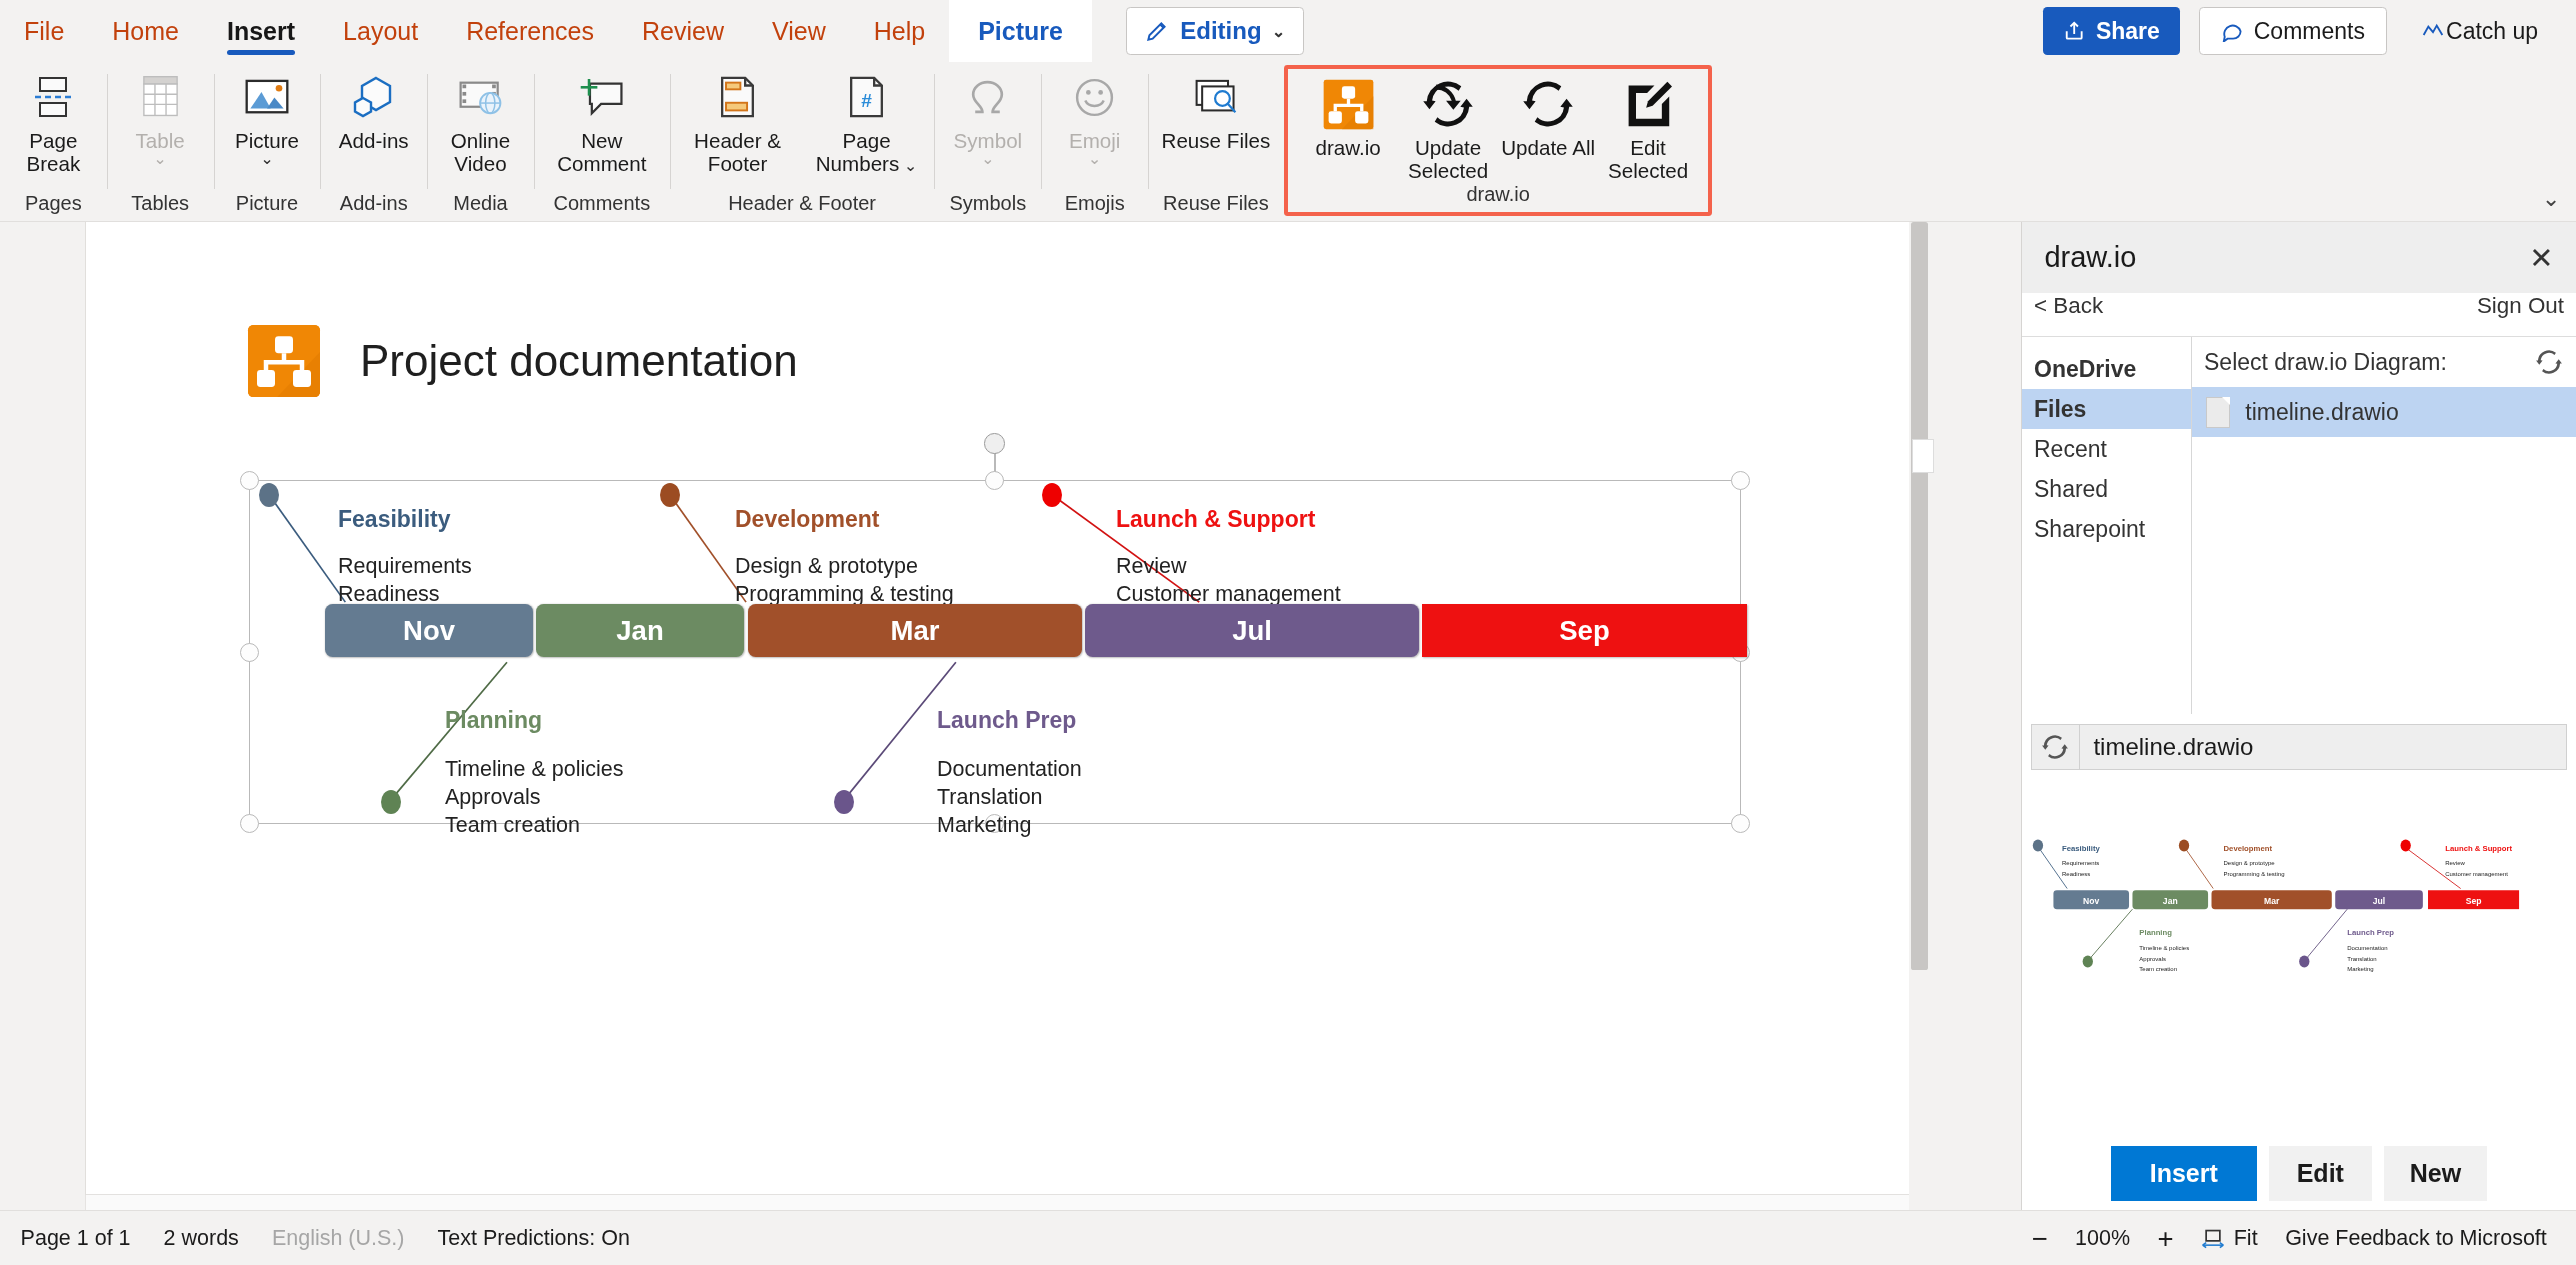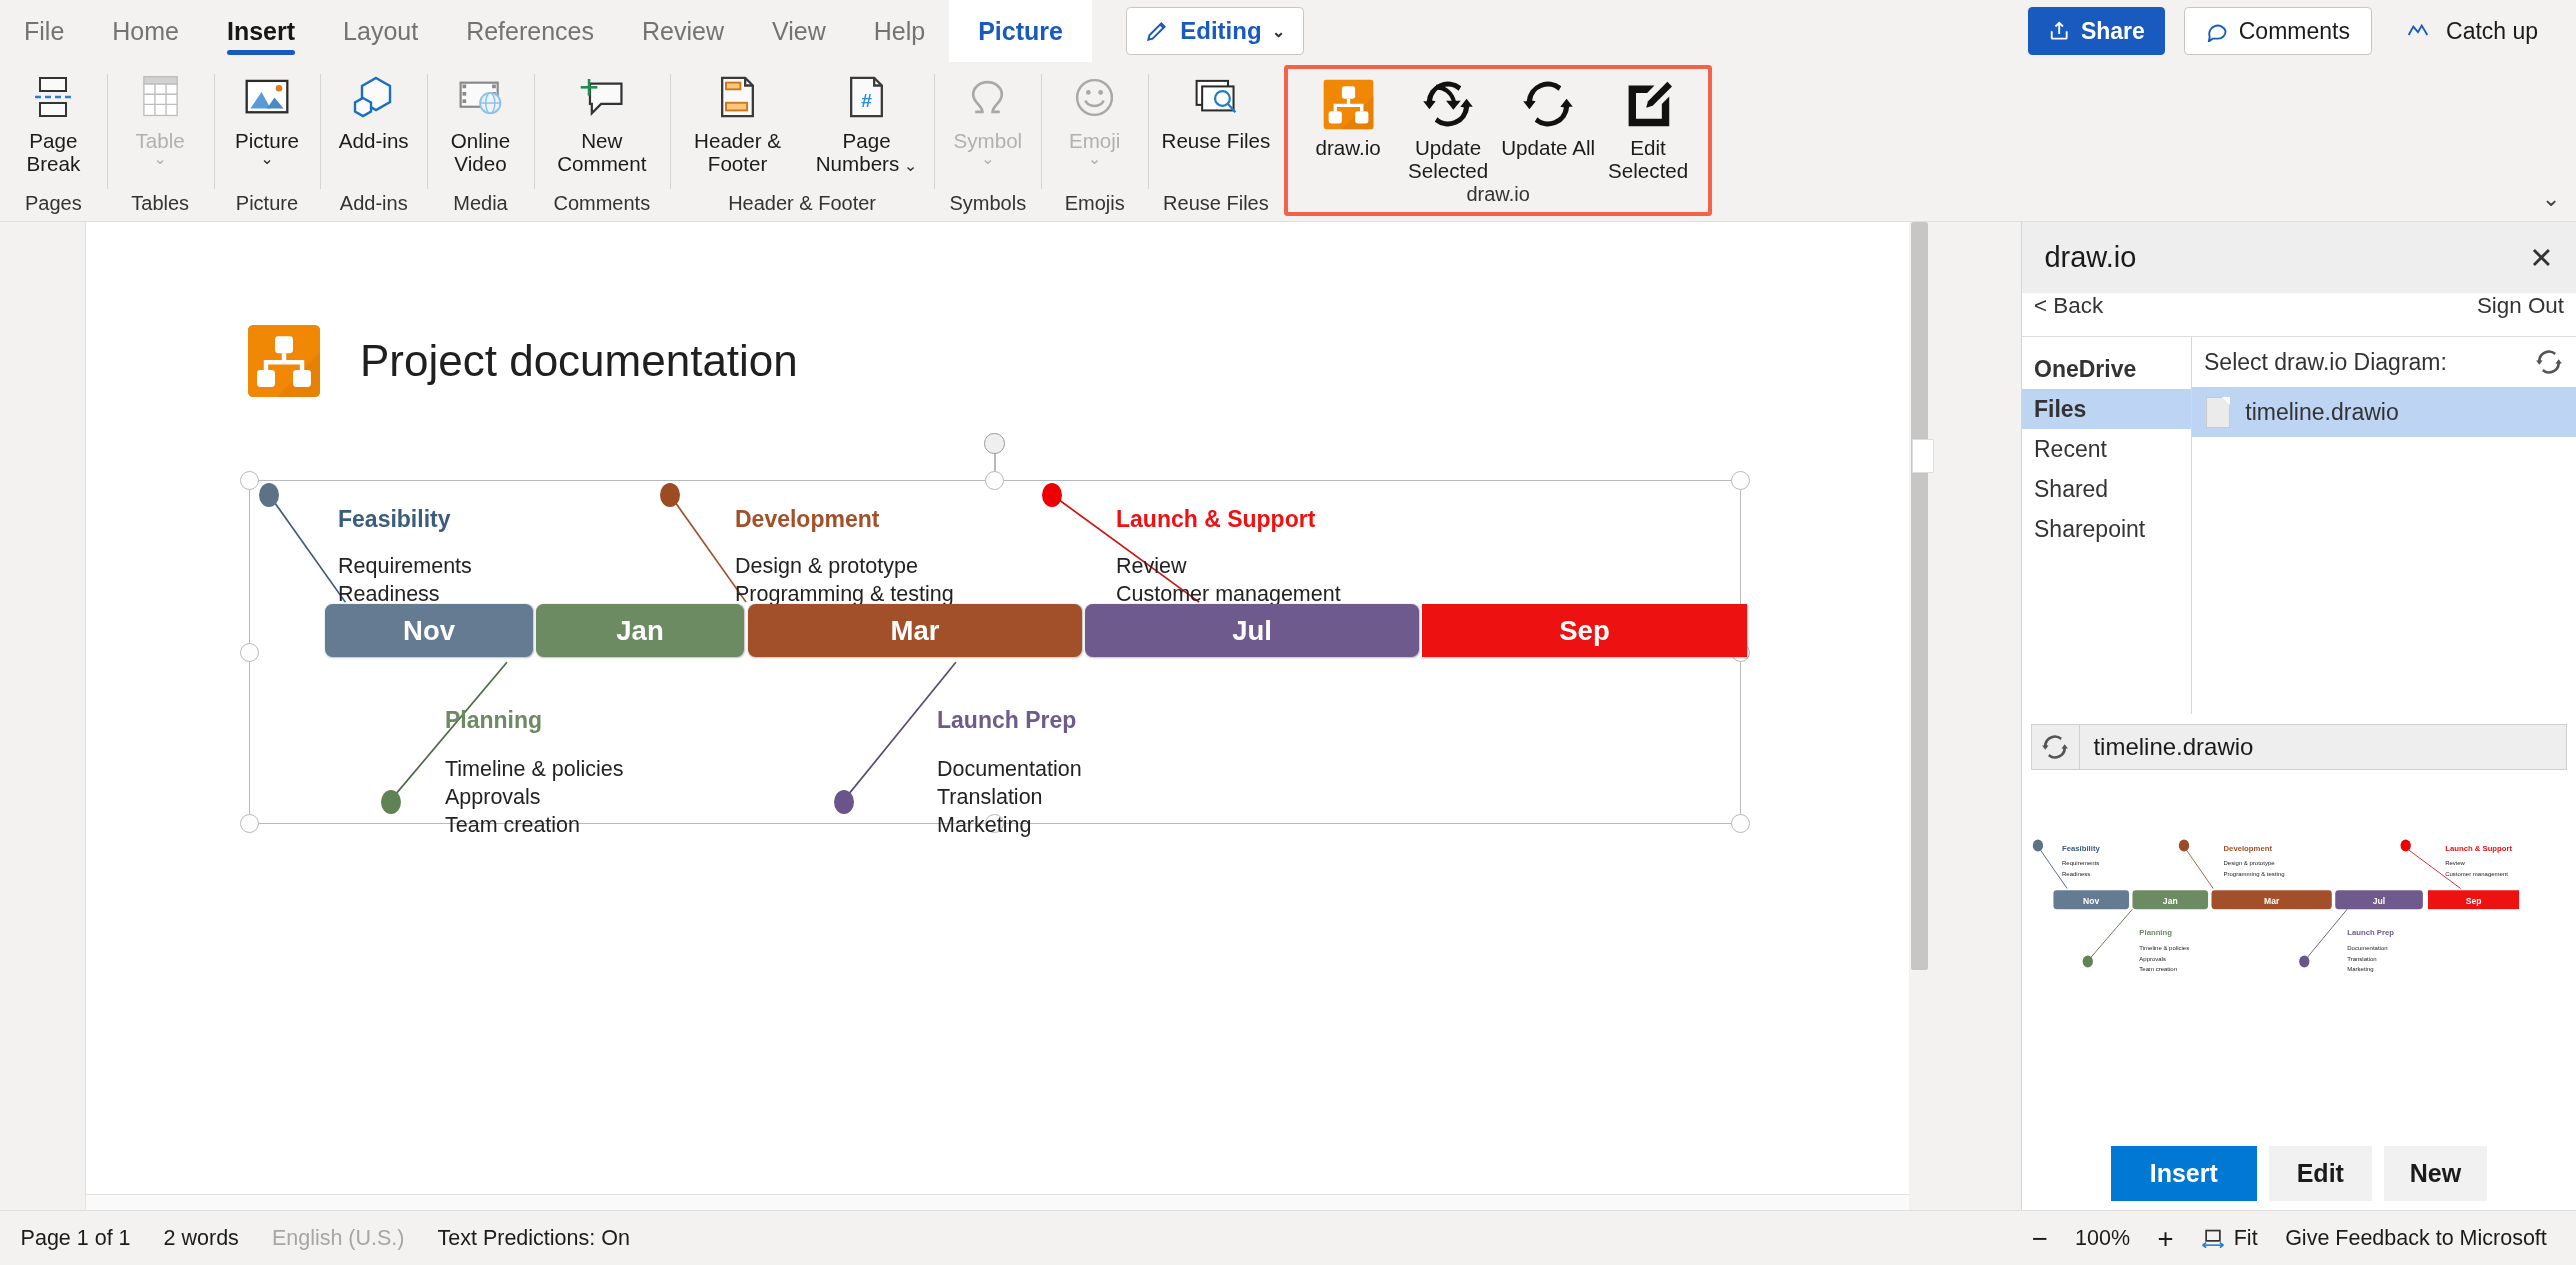--- a/index.html
+++ b/index.html
@@ -14,21 +14,21 @@
   
   .tabbar {
     position: absolute; left: 0; top: 0; width: 2576px; height: 62px;
     background: #f3f2f1;
     display: flex; align-items: center;
   }
   .tab {
     position: relative;
     padding: 0 24px; height: 62px;
     display: flex; align-items: center; justify-content: center;
-    font-size: 25px; color: #737373; white-space: nowrap;
+    font-size: 25px; color: #c2410c; white-space: nowrap;
   }
   .tab.active { color: #171717; font-weight: bold; }
   .tab.active::after {
     content: ""; position: absolute; left: 24px; right: 24px; bottom: 6.9px;
     height: 5.2px; background: #185abd; border-radius: 2.6px;
   }
   .tab.picture-tab {
     background: #ffffff; color: #185abd; font-weight: bold;
     height: 62px; padding: 0 29px;
   }
@@ -46,21 +46,21 @@
     height: 48px; padding: 0 20.6px; display: flex; align-items: center; gap: 10.3px;
     font-size: 23px; font-weight: bold;
   }
   .btn-outline {
     background: #fff; color: #1b1b1b; border: 1.3px solid #c8c6c4; border-radius: 4.3px;
     height: 48px; padding: 0 20.6px; display: flex; align-items: center; gap: 10.3px;
     font-size: 23px;
   }
   .btn-plain {
     background: transparent; color: #1b1b1b;
-    height: 48px; padding: 0 15.5px; display: flex; align-items: center; gap: 16px;
+    height: 48px; padding: 0 15.5px; display: flex; align-items: center; gap: 1px;
     font-size: 23px;
   }
 
   
   .ribbon {
     position: absolute; left: 0; top: 62px; width: 2576px; height: 160px;
     background: #f3f2f1; display: flex; align-items: flex-start;
     border-bottom: 0.9px solid #e1dfdd;
   }
   .rgroup {

